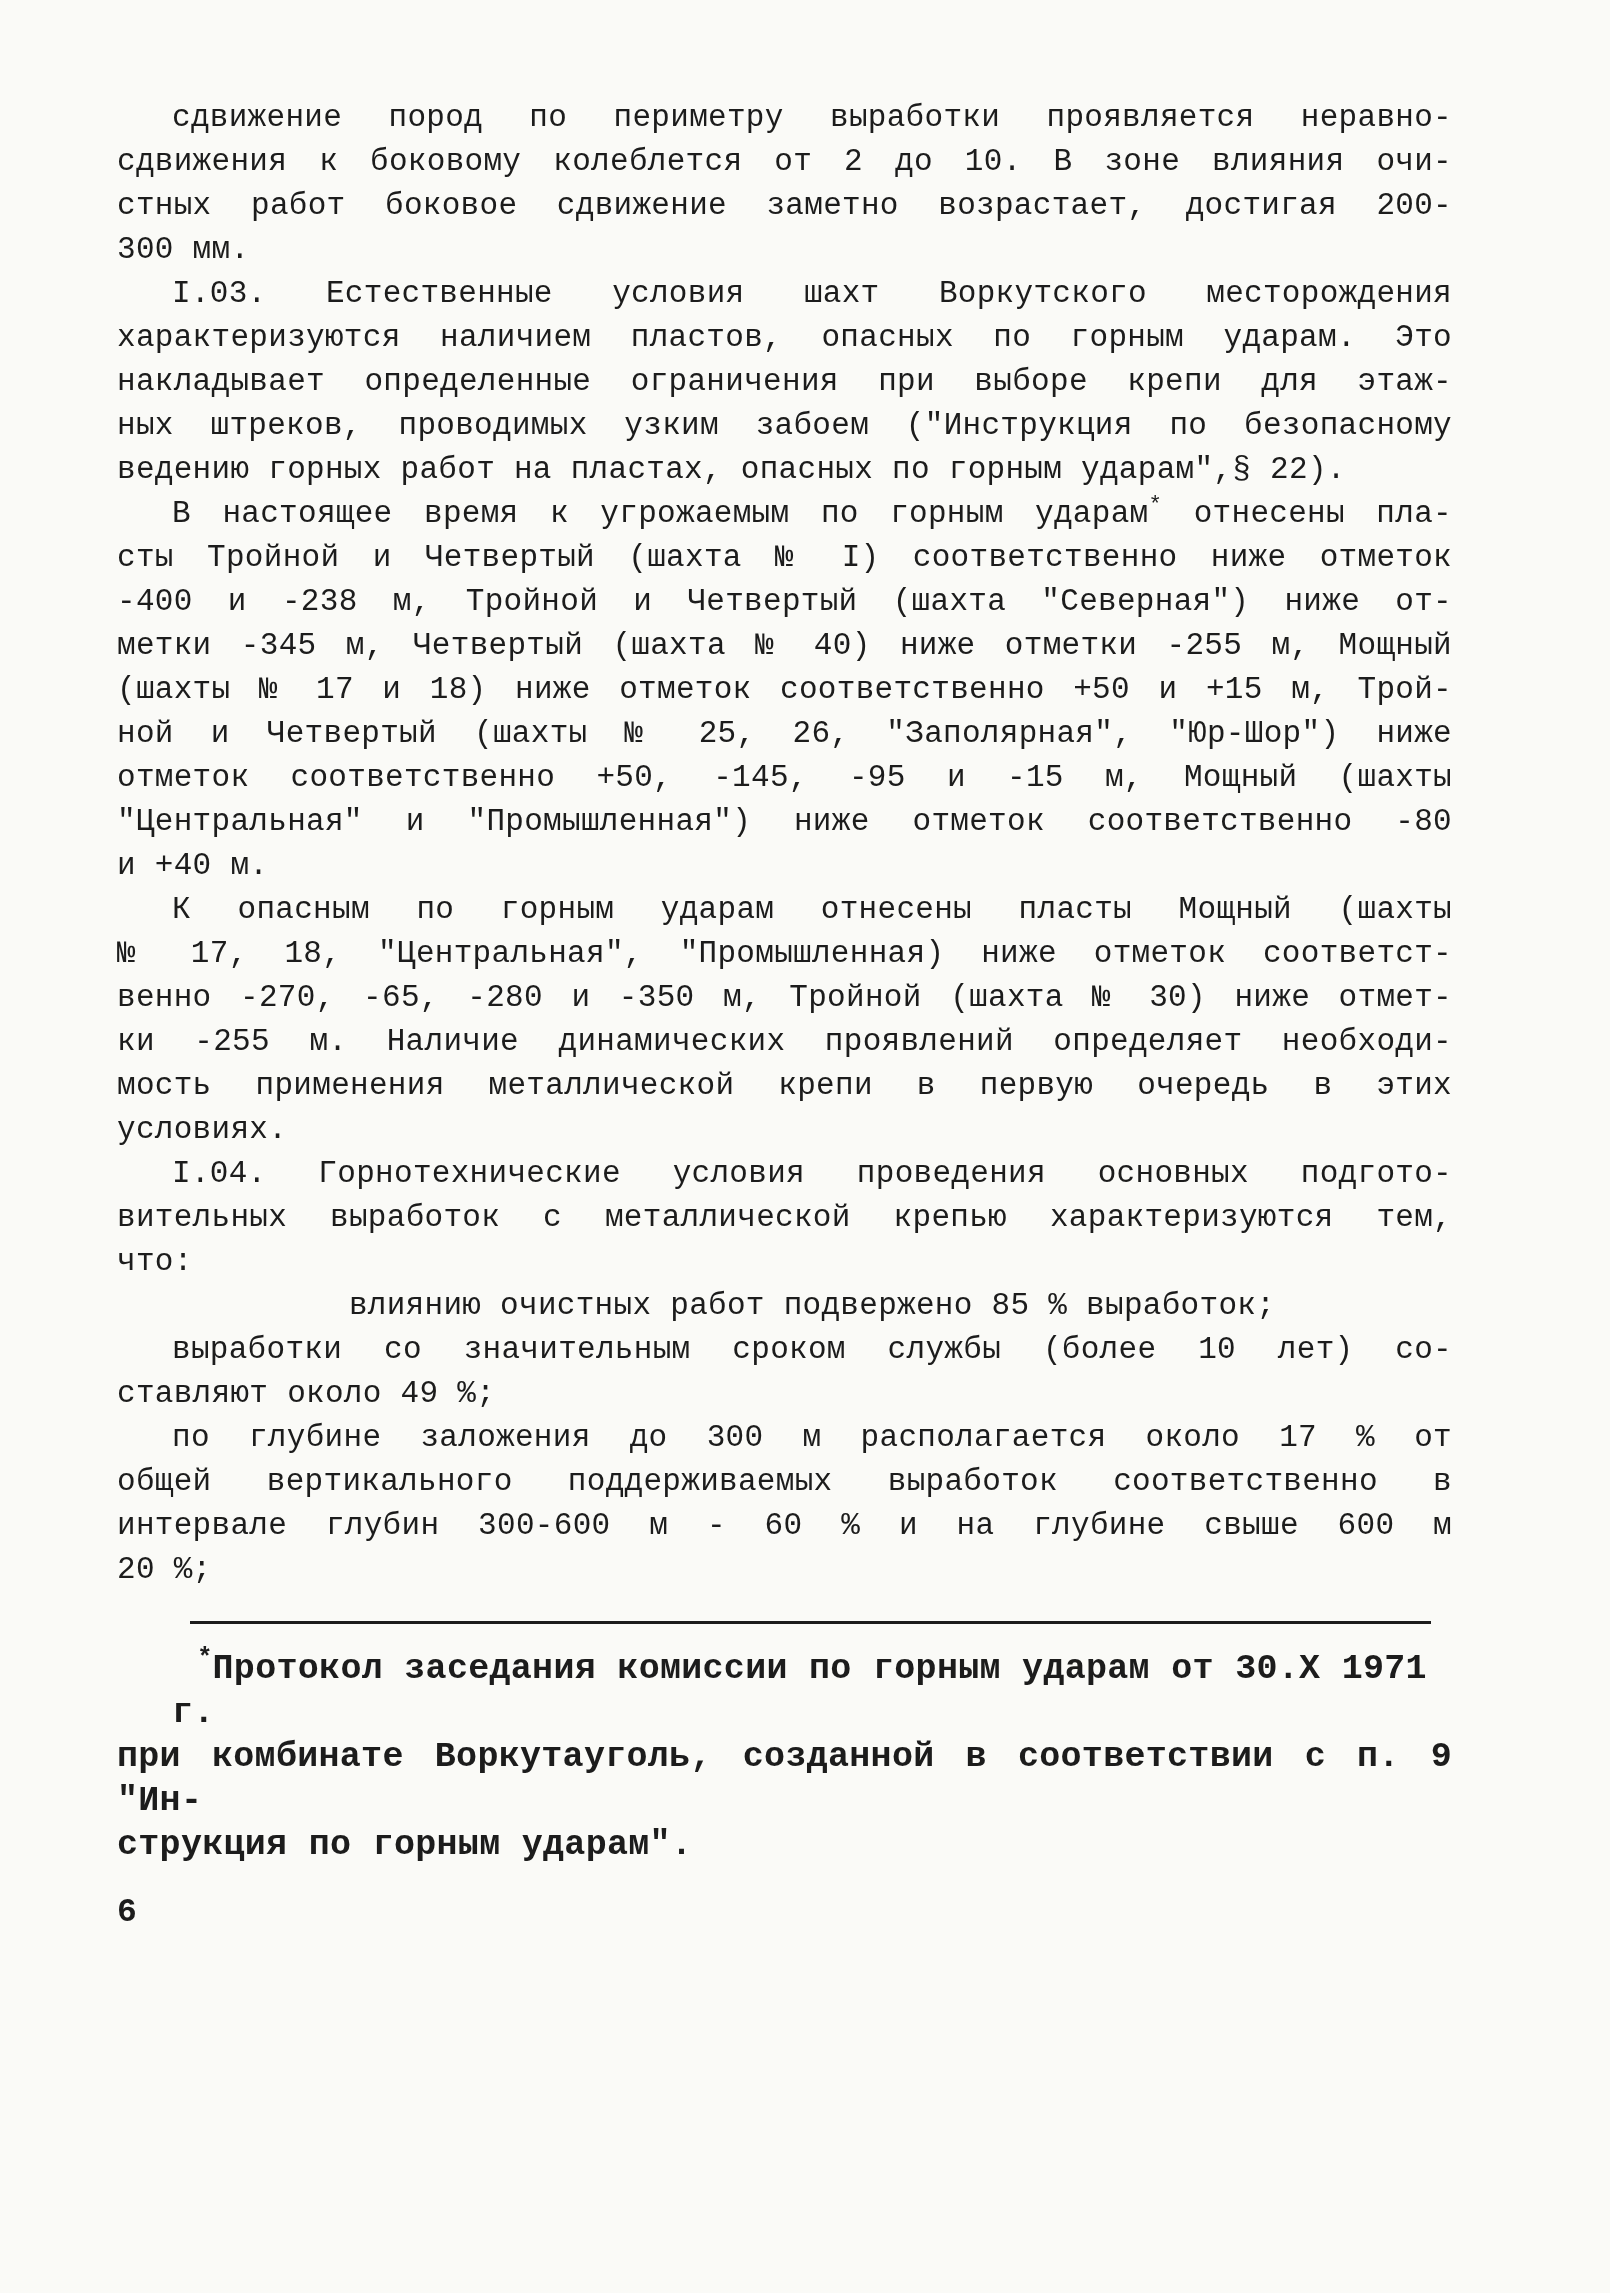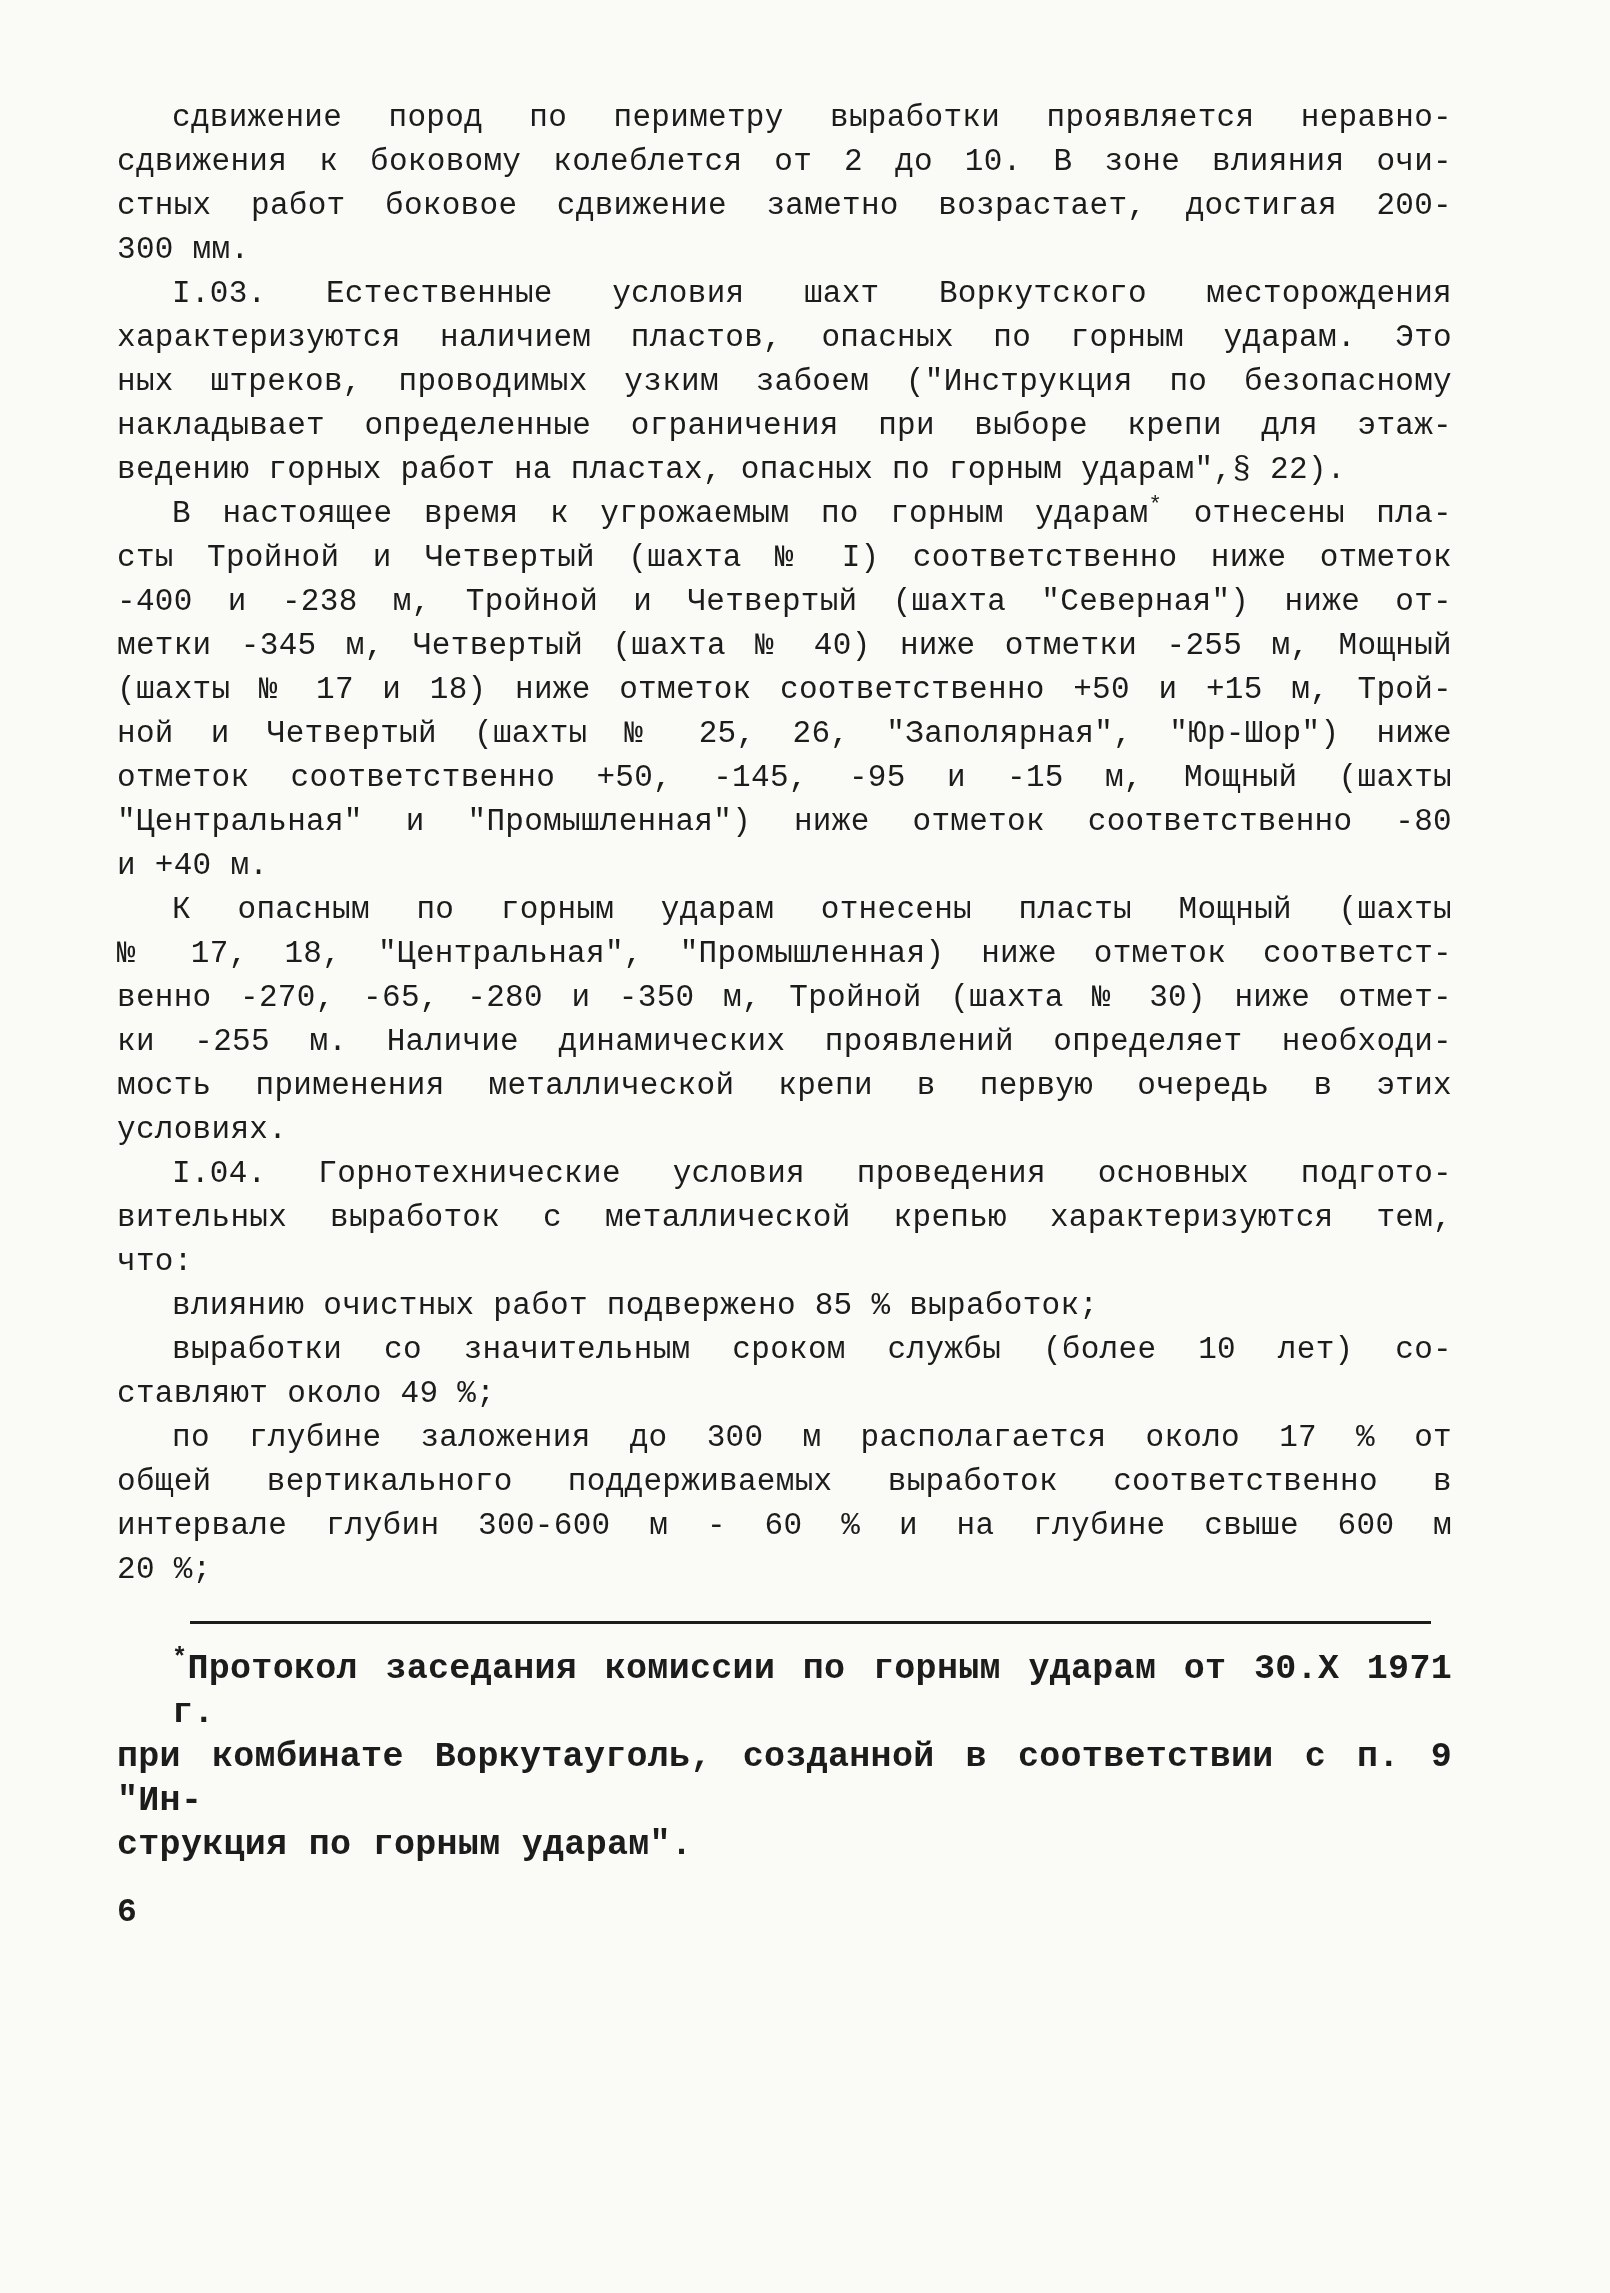--- a/index.html
+++ b/index.html
@@ -32,20 +32,21 @@
     text-align: left;
   }
   
   .line.jl {
     text-align: justify;
     text-align-last: justify;
   }
   
   .line.ind {
     padding-left: 55px;
+    text-align: center;
   }
   sup {
     font-size: 0.72em;
     vertical-align: super;
     line-height: 0;
   }
   .footnote-rule {
     margin: 29px 0 23px 73px;
     width: 1241px;
     height: 2.9px;
@@ -72,22 +73,22 @@
     <div class="body-text" id="body-paragraphs">
         <div class="paragraph">
           <div class="line jl ind">сдвижение пород по периметру выработки проявляется неравно-</div>
           <div class="line jl">сдвижения к боковому колеблется от 2 до 10. В зоне влияния очи-</div>
           <div class="line jl">стных работ боковое сдвижение заметно возрастает, достигая 200-</div>
           <div class="line">300 мм.</div>
         </div>
         <div class="paragraph">
           <div class="line jl ind">I.03. Естественные условия шахт Воркутского месторождения</div>
           <div class="line jl">характеризуются наличием пластов, опасных по горным ударам. Это</div>
+          <div class="line jl">накладывает определенные ограничения при выборе крепи для этаж-</div>
           <div class="line jl">ных штреков, проводимых узким забоем ("Инструкция по безопасному</div>
-          <div class="line jl">накладывает определенные ограничения при выборе крепи для этаж-</div>
           <div class="line">ведению горных работ на пластах, опасных по горным ударам",§ 22).</div>
         </div>
         <div class="paragraph">
           <div class="line jl ind">В настоящее время к угрожаемым по горным ударам<sup>*</sup> отнесены пла-</div>
           <div class="line jl">сты Тройной и Четвертый (шахта № I) соответственно ниже отметок</div>
           <div class="line jl">-400 и -238 м, Тройной и Четвертый (шахта "Северная") ниже от-</div>
           <div class="line jl">метки -345 м, Четвертый (шахта № 40) ниже отметки -255 м, Мощный</div>
           <div class="line jl">(шахты № 17 и 18) ниже отметок соответственно +50 и +15 м, Трой-</div>
           <div class="line jl">ной и Четвертый (шахты № 25, 26, "Заполярная", "Юр-Шор") ниже</div>
           <div class="line jl">отметок соответственно +50, -145, -95 и -15 м, Мощный (шахты</div>

